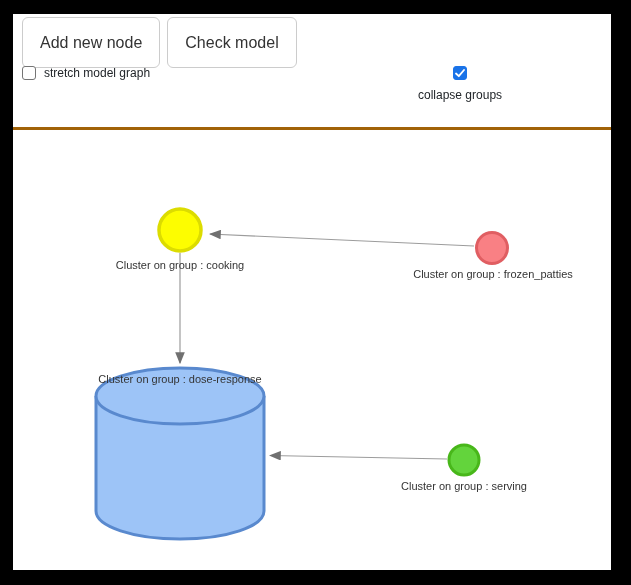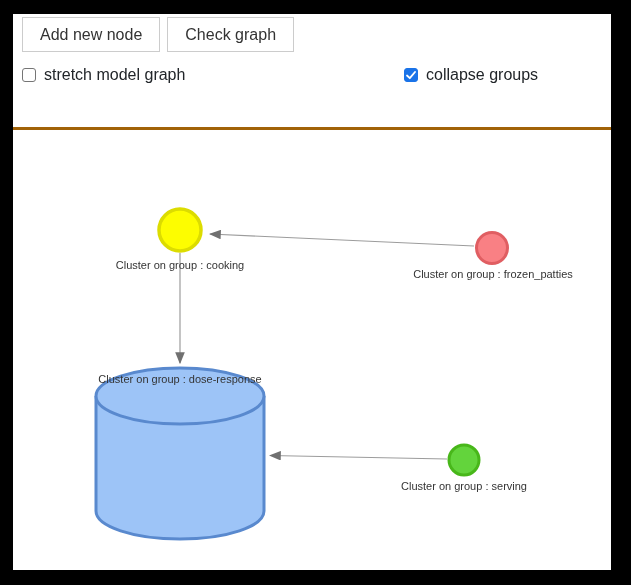--- a/index.html
+++ b/index.html
@@ -10,31 +10,31 @@
     font-family:"Liberation Sans", sans-serif;
     overflow:hidden;
   }
   .panel{
     position:absolute;left:13px;top:14px;width:598px;height:556px;
     background:#fff;
   }
   
   .toolbar{position:absolute;top:3px;left:9px;display:flex;gap:7px;}
   .btn{
-    background:#fff;border:1px solid #ccc;border-radius:0;
+    background:#fff;border:1px solid #ccc;border-radius:6px;
     color:#333;font-size:16px;font-family:"Liberation Sans",sans-serif;
-    padding:7px 17px;line-height:19px;cursor:pointer;white-space:nowrap;
+    padding:15px 17px;line-height:19px;cursor:pointer;white-space:nowrap;
   }
   
   .opt{
     position:absolute;top:52px;display:flex;align-items:center;gap:8px;
-    font-size:16px;color:#212529;
+    font-size:12px;color:#212529;
   }
   .opt-stretch{left:9px;}
-  .opt-collapse{left:391px;}
+  .opt-collapse{left:405px;flex-direction:column;}
   .cbx{
     width:14px;height:14px;box-sizing:border-box;flex:0 0 auto;
     border:1.5px solid #757575;border-radius:3px;background:#fff;
     display:inline-flex;align-items:center;justify-content:center;
     cursor:pointer;
   }
   .cbx svg{display:none;}
   .cbx.checked{background:#1A73E8;border-color:#1A73E8;}
   .cbx.checked svg{display:block;}
   
@@ -48,21 +48,21 @@
     font-size:11px;
   }
 </style>
 </head>
 <body>
 
 <div class="panel">
 
   <div class="toolbar">
     <button class="btn">Add new node</button>
-    <button class="btn">Check graph</button>
+    <button class="btn">Check model</button>
   </div>
 
   <div class="opt opt-stretch">
     <span class="cbx" role="checkbox" aria-checked="false">
       
     </span>
     <span>stretch model graph</span>
   </div>
 
   <div class="opt opt-collapse">

